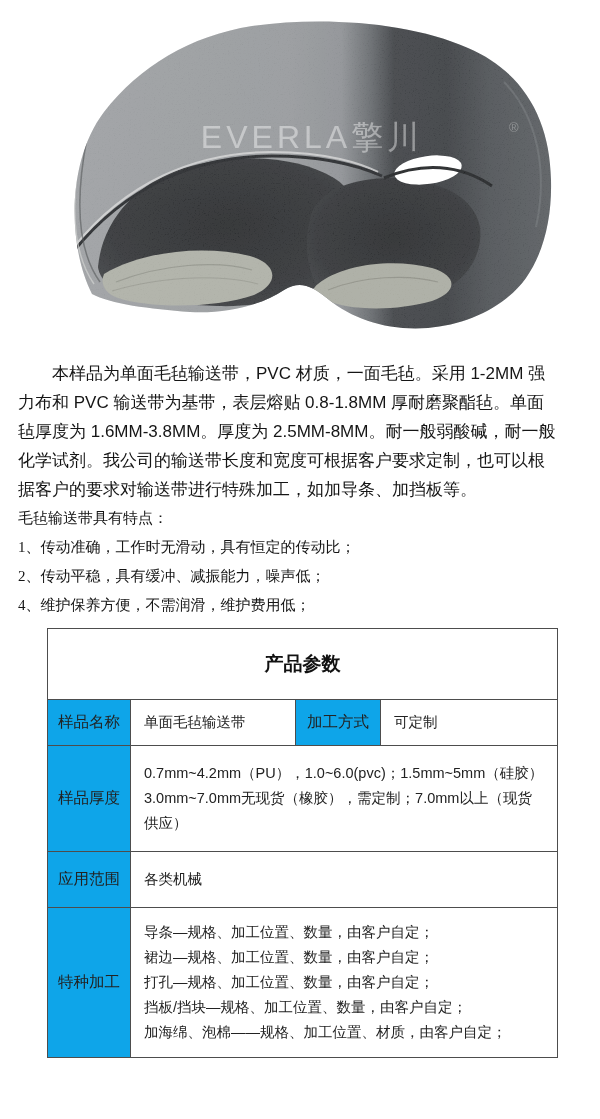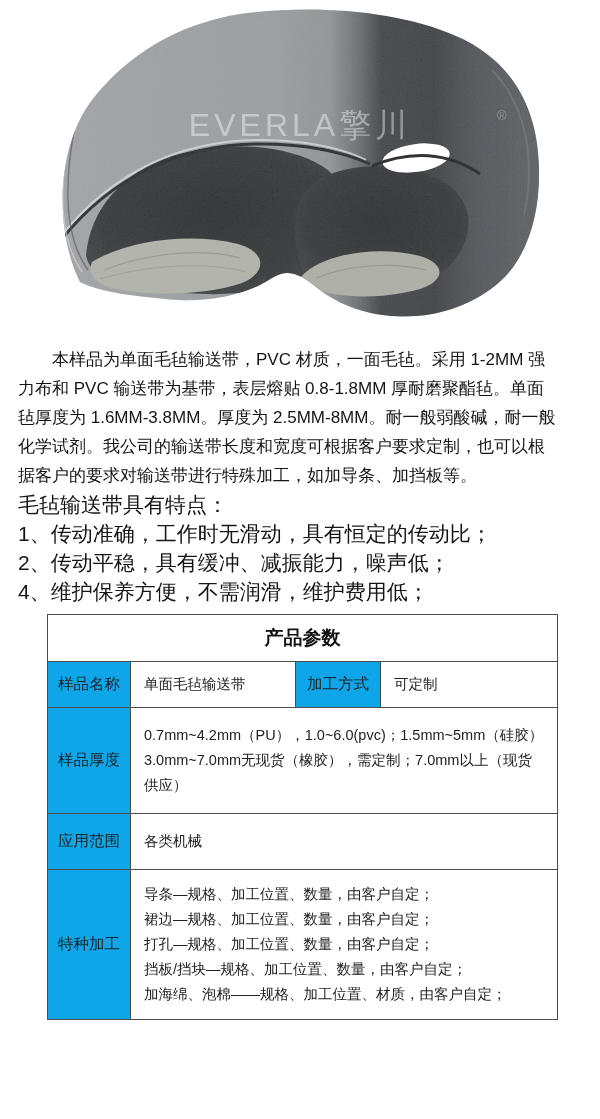--- a/index.html
+++ b/index.html
@@ -1,26 +1,26 @@
 <!DOCTYPE html>
 <html><head>
 <meta charset="utf-8">
 <style>
   html,body{margin:0;padding:0;background:#ffffff;}
   body{width:600px;font-family:"Liberation Sans","DejaVu Sans",sans-serif;color:#1a1a1a;}
   .page{width:600px;min-height:1119px;background:#fff;overflow:hidden;}
-  .hero{margin:0;padding:0;width:516px;height:335px;display:block;}
+  .hero{margin:12px;padding:0;width:516px;height:335px;display:block;}
   .hero svg{display:block;}
   .desc{margin:10px 40px 0 18px;font-size:17px;line-height:29px;color:#151515;}
   .desc p{margin:0;}
   .desc .p1{text-indent:2em;}
-  .feature-line{font-size:21px;line-height:29px;}
+  .feature-line{font-size:15px;line-height:29px;font-family:Liberation Serif, serif;}
   table.spec{border-collapse:collapse;table-layout:fixed;width:510px;margin:8px 0 0 47px;}
   table.spec td{border:1px solid #4d4d4d;vertical-align:middle;word-break:break-all;}
-  td.title{font-size:19px;font-weight:700;text-align:center;padding:10px 6px;color:#111;}
+  td.title{font-size:19px;font-weight:700;text-align:center;padding:22px 6px;color:#111;}
   td.lbl{background:#0ea5e9;text-align:center;font-size:15.5px;color:#222;padding:12px 4px;}
   td.val{font-size:14.5px;color:#222;padding:12px 13px;text-align:left;}
   td.val .line{line-height:25px;}
   tr.tall td.val{padding:15px 13px;}
 </style>
 </head>
 <body>
 
 <div class="page">
 

